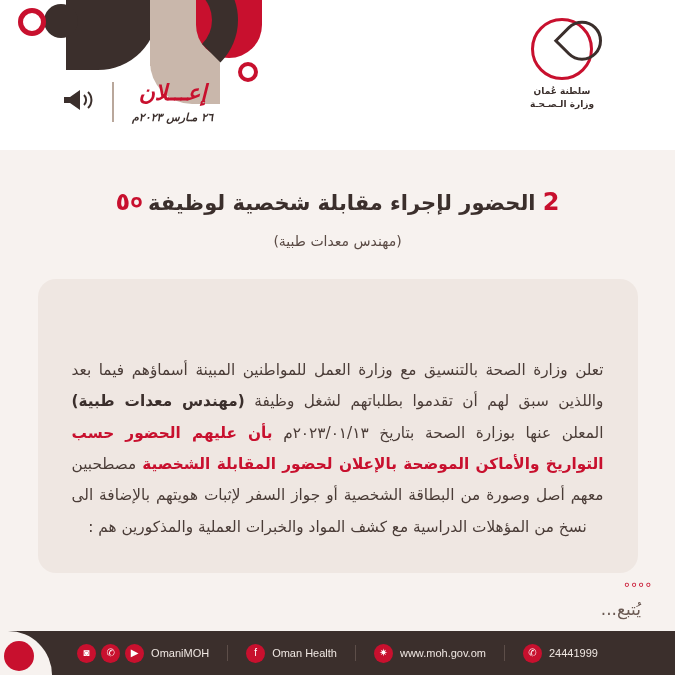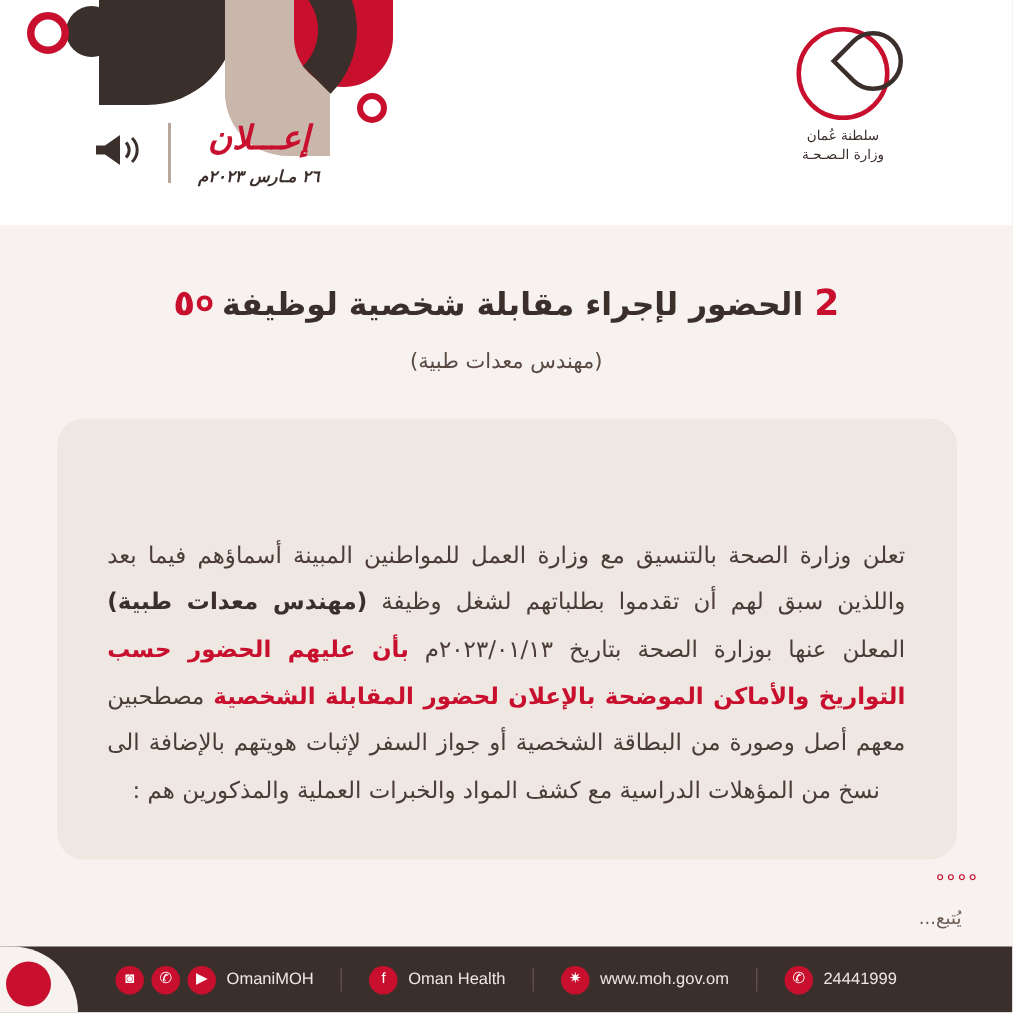--- a/index.html
+++ b/index.html
@@ -145,21 +145,21 @@
     left: 50%; top: 50%;
     transform: translate(-50%,-50%);
     width: 34px; height: 34px;
     border: 3px solid #3b2f2c;
     border-radius: 50% 50% 50% 0;
     rotate: 45deg;
   }
   .logo-text {
     margin-top: 5px;
     font-size: 9px;
-    font-weight: normal;
+    font-weight: bold;
     color: #3b2f2c;
     line-height: 1.45;
   }
 
   
   .heading-wrap {
     margin-top: 34px;
     text-align: center;
   }
   .heading {
@@ -203,21 +203,21 @@
   .body-text .b-red {
     font-weight: bold;
     color: #c8102e;
   }
 
   
   .continue {
     position: absolute;
     right: 34px;
     bottom: 56px;
-    font-size: 12px;
+    font-size: 17px;
     color: #6b5a53;
     letter-spacing: 2px;
   }
   .continue-dots {
     position: absolute;
     right: 22px;
     bottom: 84px;
     color: #c8102e;
     font-size: 10px;
     letter-spacing: 2px;

